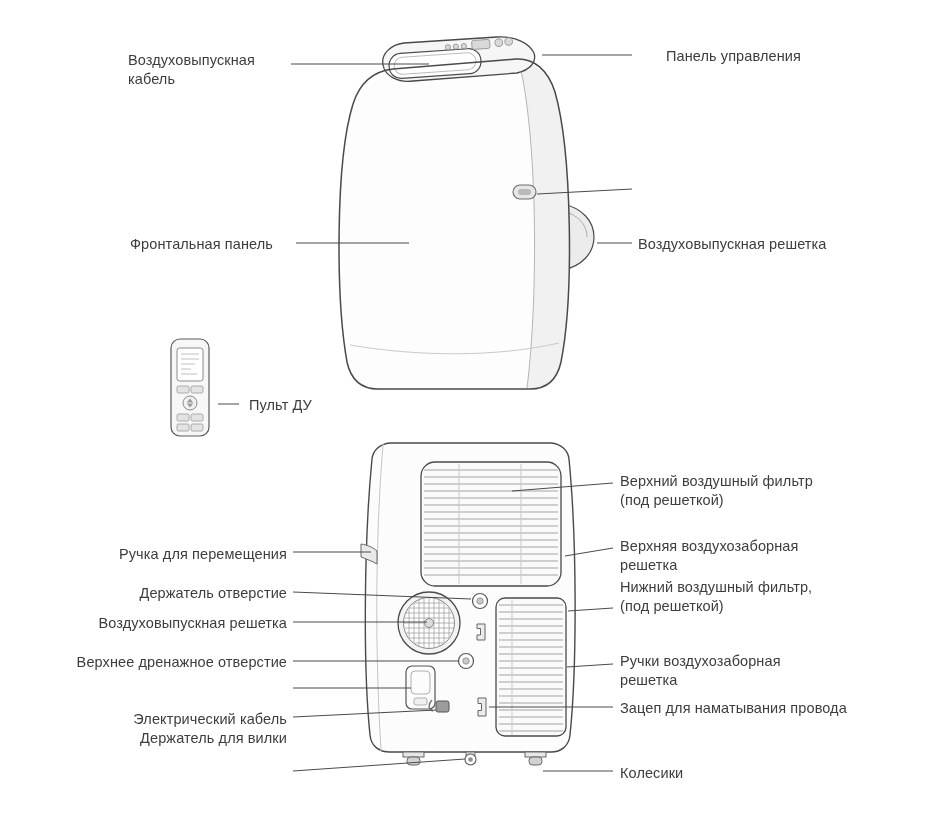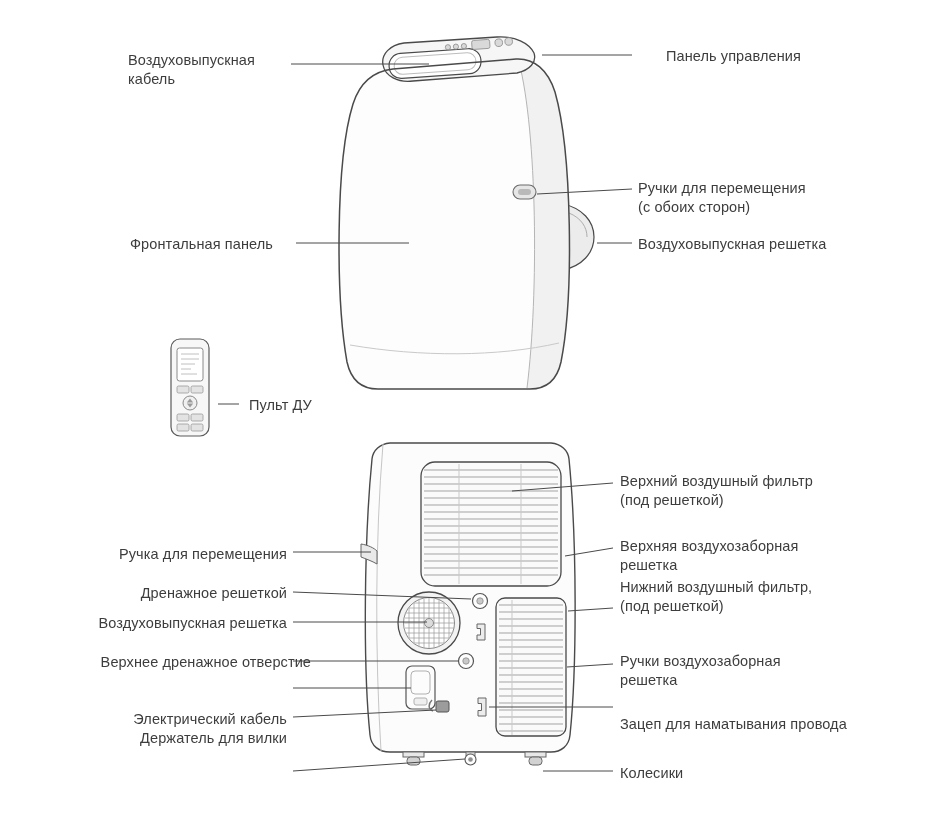--- a/index.html
+++ b/index.html
@@ -155,35 +155,33 @@
       <line class="callout" x1="613" y1="771" x2="543" y2="771"></line>
     </g>
   </svg>
 
   <div class="lbl" style="left:128px;top:51px;">Воздуховыпускная
 кабель</div>
   <div class="lbl" style="left:130px;top:235px;">Фронтальная панель</div>
   <div class="lbl" style="left:249px;top:396px;">Пульт ДУ</div>
 
   <div class="lbl" style="left:638px;top:47px;margin-left:28px;">Панель управления</div>
-  <div class="lbl" style="left:638px;top:179px;">Ручки для перемещения
-(с обоих сторон)</div>
   <div class="lbl" style="left:638px;top:235px;">Воздуховыпускная решетка</div>
 
   <div class="lbl r" style="right:660px;top:545px;">Ручка для перемещения</div>
-  <div class="lbl r" style="right:660px;top:584px;">Дренажное решеткой</div>
+  <div class="lbl r" style="right:660px;top:584px;">Держатель отверстие</div>
   <div class="lbl r" style="right:660px;top:614px;">Воздуховыпускная решетка</div>
-  <div class="lbl r" style="right:636px;top:653px;">Верхнее дренажное отверстие</div>
+  <div class="lbl r" style="right:660px;top:653px;">Верхнее дренажное отверстие</div>
   <div class="lbl r" style="right:660px;top:681px;margin-top:48px;">Держатель для вилки</div>
   <div class="lbl r" style="right:660px;top:710px;">Электрический кабель</div>
 
   <div class="lbl" style="left:620px;top:472px;">Верхний воздушный фильтр
 (под решеткой)</div>
   <div class="lbl" style="left:620px;top:537px;">Верхняя воздухозаборная
 решетка</div>
   <div class="lbl" style="left:620px;top:578px;">Нижний воздушный фильтр,
 (под решеткой)</div>
   <div class="lbl" style="left:620px;top:652px;">Ручки воздухозаборная
 решетка</div>
-  <div class="lbl" style="left:620px;top:699px;margin-top:16px;">Зацеп для наматывания провода</div>
+  <div class="lbl" style="left:620px;top:699px;">Зацеп для наматывания провода</div>
   <div class="lbl" style="left:620px;top:764px;">Колесики</div>
 
 </div>
 
 </body></html>

